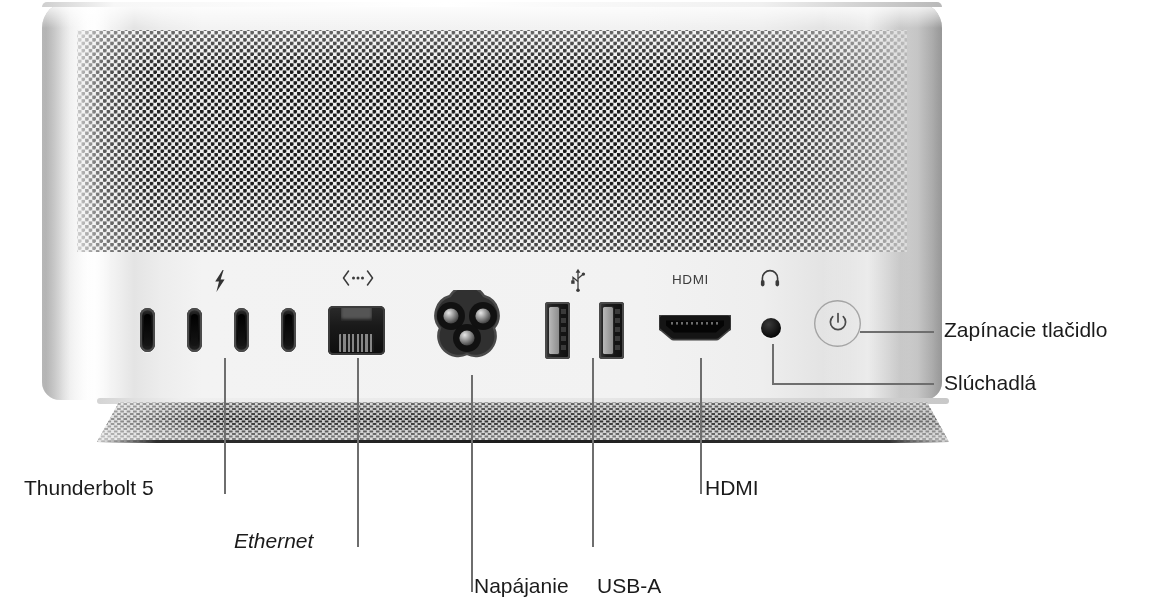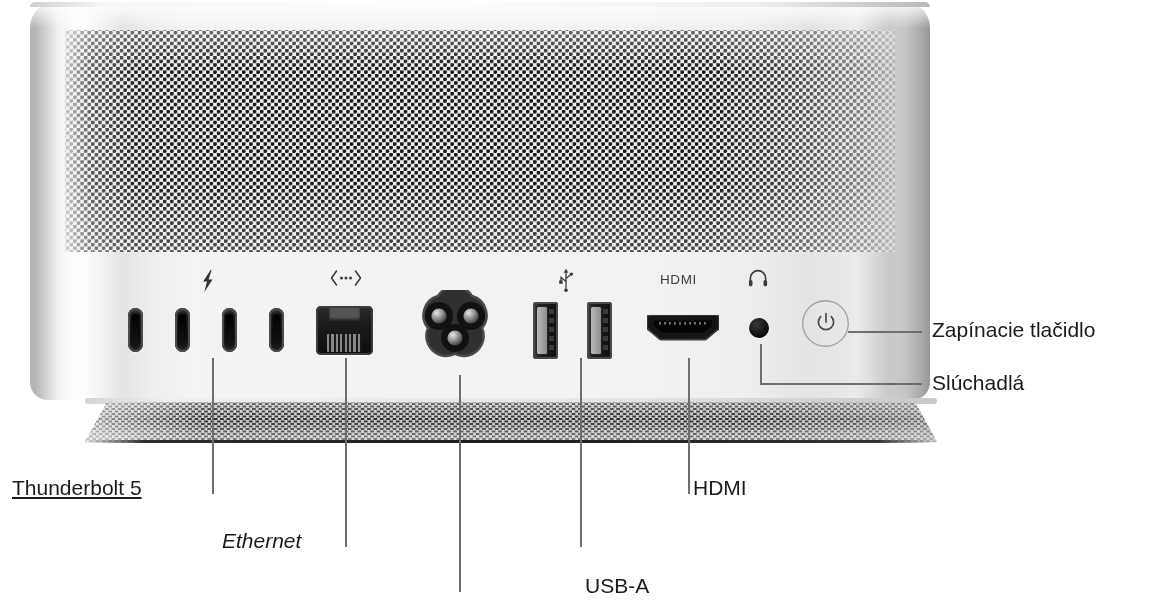--- a/index.html
+++ b/index.html
@@ -4,21 +4,21 @@
 <title>Mac mini – porty</title>
 <style>
   html,body{margin:0;padding:0;}
   body{
     width:1168px;height:601px;
     background:#ffffff;
     font-family:"Liberation Sans","DejaVu Sans",sans-serif;
     overflow:hidden;
     position:relative;
   }
-  #stage{position:absolute;left:0;top:0;width:948px;height:601px;}
+  #stage{position:absolute;left:12px;top:0;width:948px;height:601px;}
 
   
   .device{
     position:absolute;left:30px;top:2px;width:900px;height:400px;
   }
   .body-main{
     position:absolute;left:0;top:0;width:900px;height:398px;
     border-radius:26px 26px 18px 18px;
     background:
       linear-gradient(to right,
@@ -335,24 +335,25 @@
 
   <div class="lead lead-v" style="left:580px;top:358px;height:189px;"></div>
 
   <div class="lead lead-v" style="left:688px;top:358px;height:136px;"></div>
 
   <div class="lead lead-v" style="left:760px;top:344px;height:40px;"></div>
   <div class="lead lead-h" style="left:760px;top:383px;width:162px;"></div>
 
   <div class="lead lead-h" style="left:848px;top:331px;width:74px;"></div>
 
-  <div class="clabel" style="left:12px;top:477px;text-decoration:underline;">Thunderbolt 5</div>
+  <div class="clabel" style="left:12px;top:477px;">Thunderbolt 5</div>
 
   <div class="clabel" style="left:222px;top:530px;font-style:italic;">Ethernet</div>
 
+  <div class="clabel" style="left:462px;top:575px;">Napájanie</div>
 
   <div class="clabel" style="left:585px;top:530px;margin-top:45px;">USB-A</div>
 
   <div class="clabel" style="left:693px;top:477px;">HDMI</div>
 
   <div class="clabel" style="left:932px;top:372px;">Slúchadlá</div>
 
   <div class="clabel" style="left:932px;top:319px;">Zapínacie tlačidlo</div>
 
 </div>

